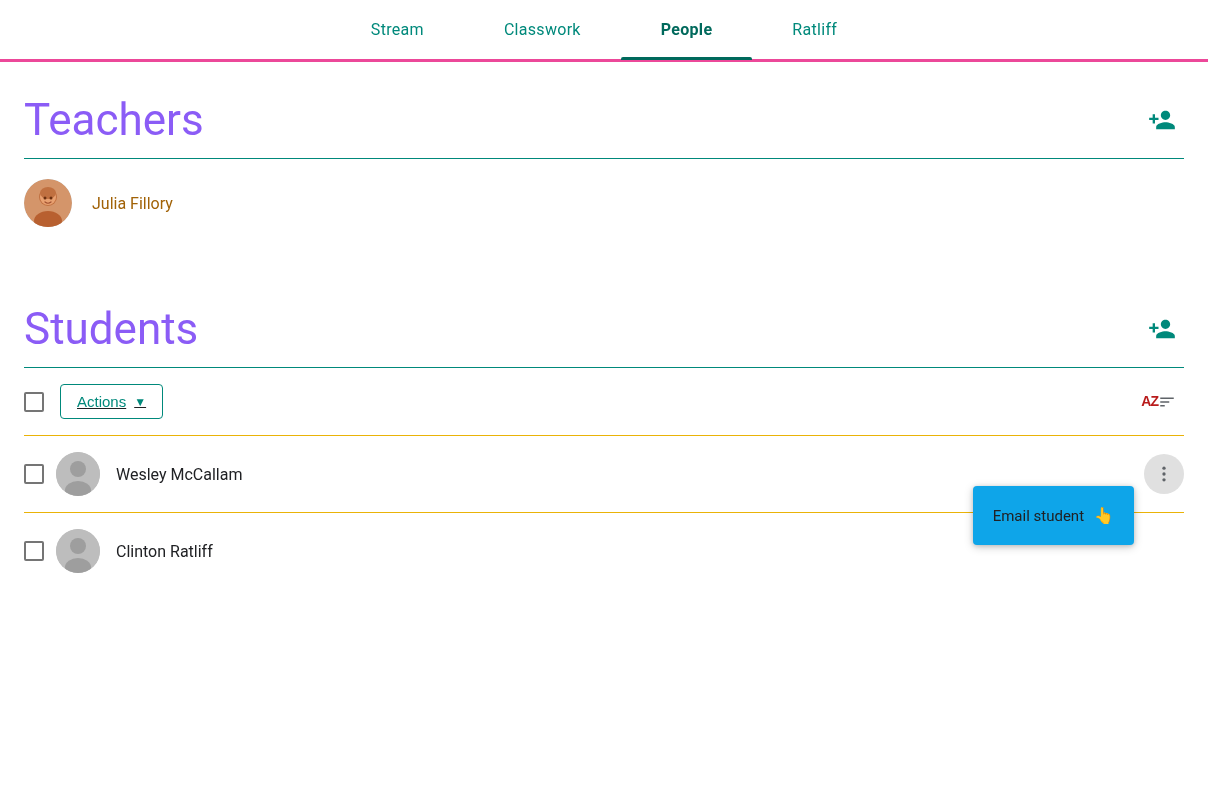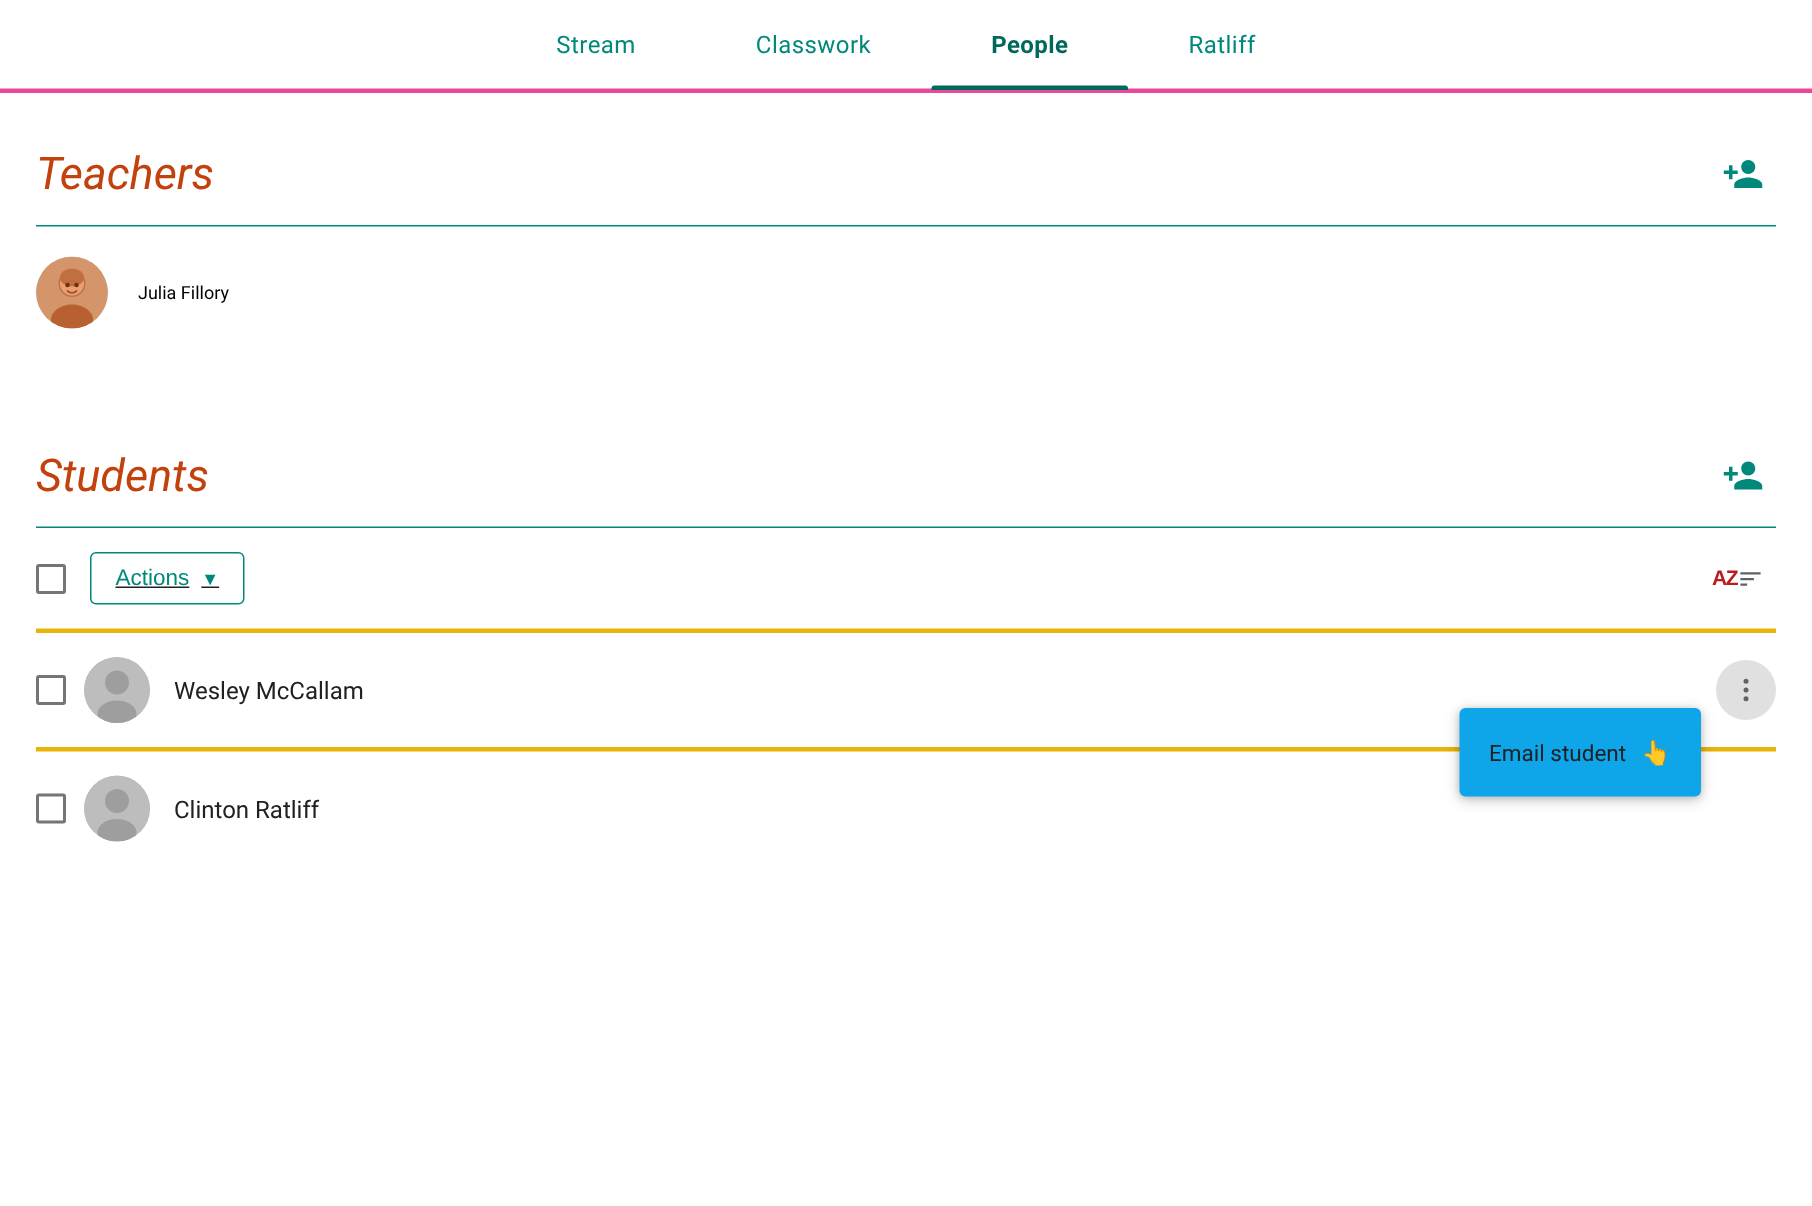--- a/index.html
+++ b/index.html
@@ -52,24 +52,23 @@
     }
 
     
     .section-header {
       display: flex;
       align-items: center;
       justify-content: space-between;
       padding: 32px 0 12px 0;
     }
     .section-title {
-      font-size: 30px;
+      font-size: 44px;
       font-weight: 400;
-      color: #c2410c;
-      font-style: italic;
+      color: #8b5cf6;
     }
     .section-divider {
       border: none;
       border-top: 1.5px solid #00897b;
       margin: 0;
     }
     .add-person-btn {
       background: none;
       border: none;
       cursor: pointer;
@@ -90,22 +89,22 @@
     .teacher-avatar {
       width: 48px;
       height: 48px;
       border-radius: 50%;
       overflow: hidden;
       margin-right: 20px;
       background: #ccc;
       flex-shrink: 0;
     }
     .teacher-name {
-      font-size: 12px;
-      color: #000000;
+      font-size: 16px;
+      color: #a16207;
     }
 
     
     .students-section {
       margin-top: 24px;
     }
 
     
     .actions-bar {
       display: flex;
@@ -157,21 +156,21 @@
       border-radius: 4px;
       font-weight: 600;
       letter-spacing: -1px;
     }
 
     
     .student-row {
       display: flex;
       align-items: center;
       padding: 16px 0;
-      border-top: 3px solid #eab308;
+      border-top: 1px solid #eab308;
       position: relative;
     }
     .student-avatar {
       width: 44px;
       height: 44px;
       border-radius: 50%;
       background: #bdbdbd;
       margin: 0 16px 0 12px;
       flex-shrink: 0;
       display: flex;

